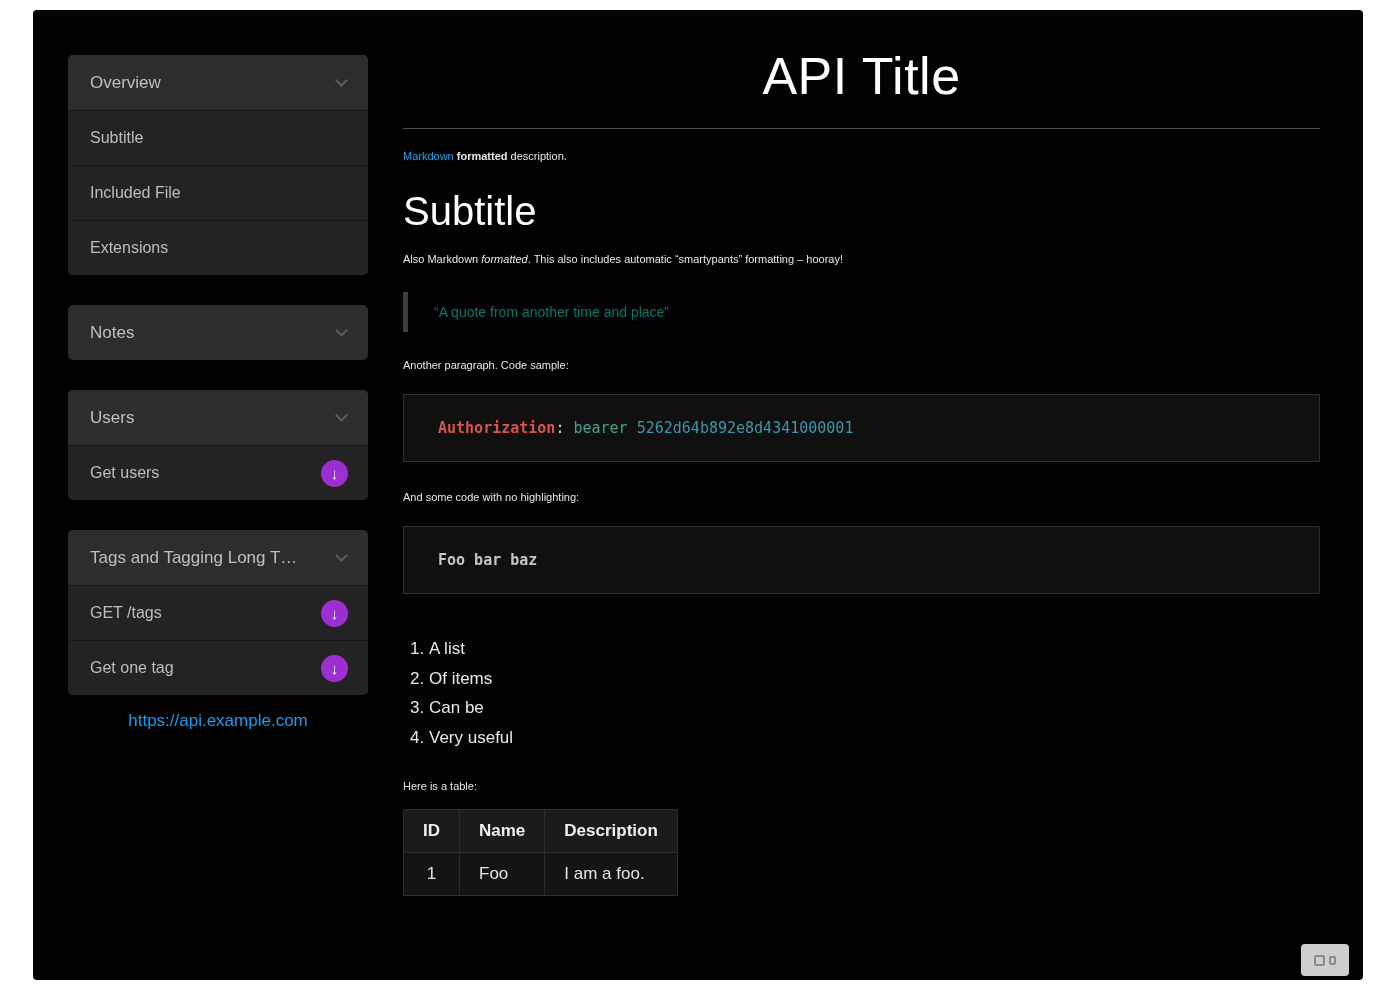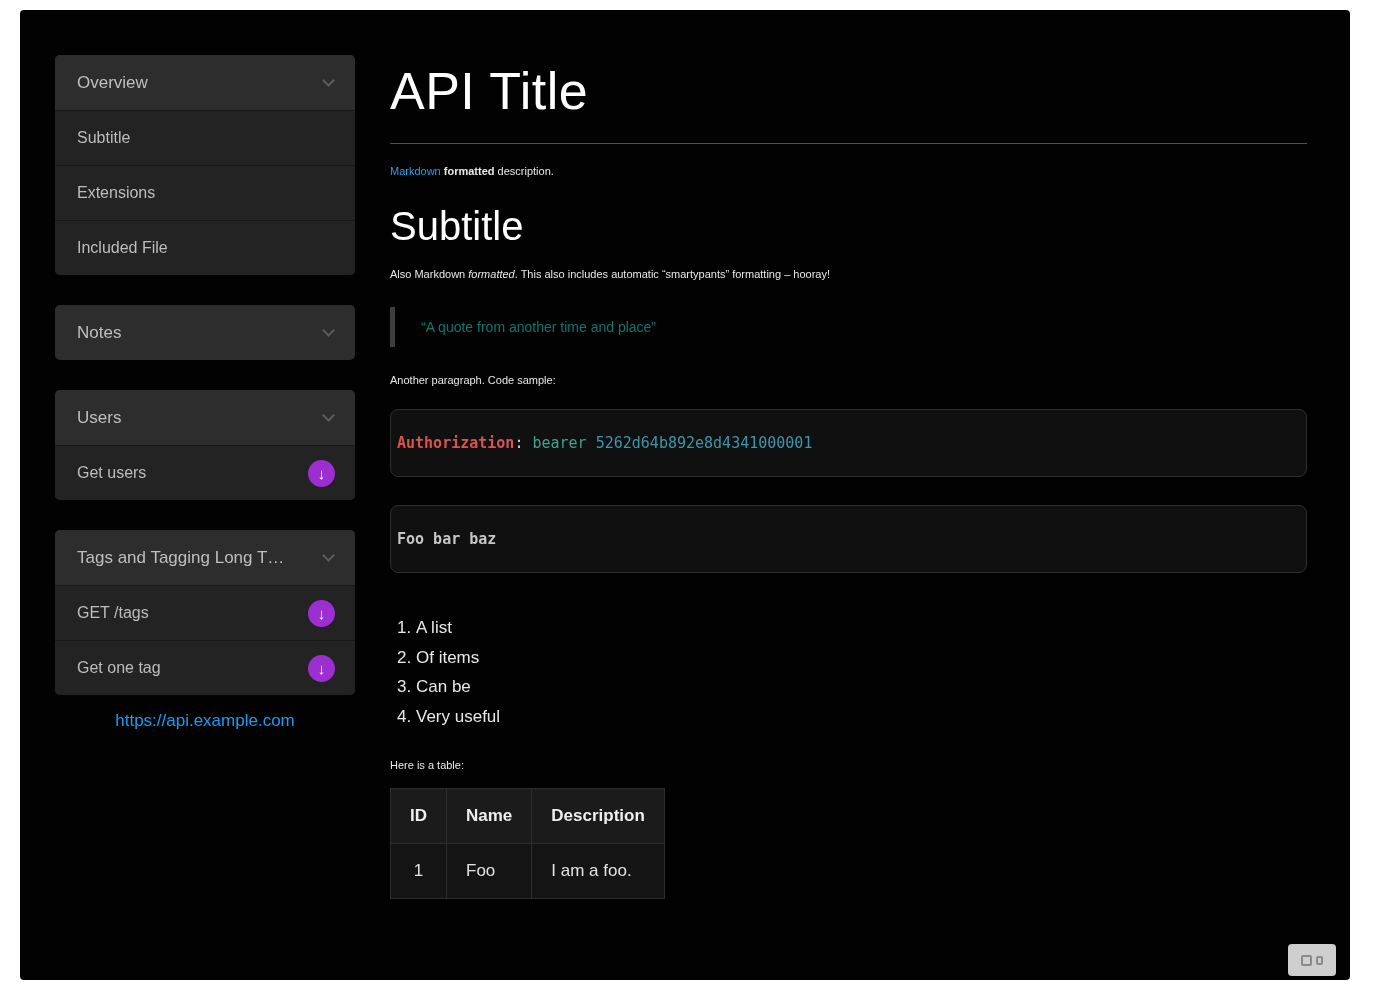--- a/index.html
+++ b/index.html
@@ -1,19 +1,19 @@
 <!DOCTYPE html>
 <html><head>
 <meta charset="utf-8">
 <style>
   * { box-sizing: border-box; margin: 0; padding: 0; }
   html, body { width: 1400px; height: 999px; background: #ffffff; font-family: "Liberation Sans", sans-serif; overflow: hidden; }
 
   .app {
-    position: absolute; left: 20px; top: 10px; width: 1330px; height: 970px;
+    position: absolute; left: 33px; top: 10px; width: 1330px; height: 970px;
     background: #020202; border-radius: 4px; overflow: hidden;
   }
 
   
   .sidebar { position: absolute; left: 35px; top: 45px; width: 300px; display: flex; flex-direction: column; gap: 30px; }
   .nav-group { background: #232323; border-radius: 5px; overflow: hidden; }
   .nav-header {
     height: 55px; display: flex; align-items: center; justify-content: space-between;
     padding: 0 22px; background: #2d2d2d; color: #bfbfbf; font-size: 17px; cursor: pointer;
     white-space: nowrap;
@@ -33,43 +33,43 @@
     display: flex; align-items: center; justify-content: center; flex: 0 0 auto;
   }
   .arrow-down { color: #ffffff; font-size: 15px; font-weight: bold; line-height: 1; }
   .host-link {
     display: block; text-align: center; color: #1e9bf0; font-size: 17px; font-weight: 500;
     text-decoration: none; margin-top: -14px; cursor: pointer;
   }
 
   
   .main { position: absolute; left: 370px; top: 0; width: 917px; padding-top: 30px; color: #e8e8e8; }
-  .main h1 { font-size: 52px; font-weight: 300; color: #ffffff; letter-spacing: 0.5px; margin: 21px 0 22px; }
+  .main h1 { font-size: 52px; font-weight: 300; color: #ffffff; letter-spacing: 0.5px; margin: 6px 0 22px; text-align: center; }
   .main hr { border: none; border-top: 1px solid #4e4e4e; margin: 0 0 20px; }
   .main p { font-size: 11px; line-height: 1.45; margin: 0 0 14px; }
   .main h2 { font-size: 40px; font-weight: 300; color: #ffffff; margin: 24px 0 18px; }
   .link-blue { color: #2b9fe8; text-decoration: none; cursor: pointer; }
   .b { font-weight: bold; }
   blockquote {
     border-left: 5px solid #3d3d3d; margin: 24px 0 26px; padding: 12px 0 12px 26px;
     color: #0f766e; font-size: 14px;
   }
   .codeblock {
-    background: #101010; border: 1px solid #2e2e2e; border-radius: 8px;
-    padding: 24px 6px; margin: 20px 0 28px; font-family: "DejaVu Sans Mono", monospace;
+    background: #101010; border: 1px solid #2e2e2e; border-radius: 0;
+    padding: 24px 34px; margin: 20px 0 28px; font-family: "DejaVu Sans Mono", monospace;
     font-size: 15px; color: #d0d0d0; white-space: pre; overflow: hidden;
   }
   .tok-key { color: #d9534f; font-weight: bold; }
   .tok-plain { color: #d8d8d8; }
   .tok-kw { color: #3fa48f; }
   .tok-val { color: #3e96ab; }
   .codeblock.plain { color: #c6c6c6; font-weight: bold; margin-top: 20px; }
   ol { margin: 40px 0 26px; padding-left: 26px; font-size: 17px; line-height: 1.75; }
   .main table { border-collapse: collapse; margin-top: 4px; font-size: 17px; }
-  .main th, .main td { border: 1px solid #2e2e2e; padding: 17px 19px; text-align: left; }
+  .main th, .main td { border: 1px solid #2e2e2e; padding: 11px 19px; text-align: left; }
   .main th { font-weight: bold; background: #1b1b1b; color: #efefef; }
   .main td { background: #141414; color: #e2e2e2; }
   .c { text-align: center !important; }
 
   
   .corner-box {
     position: absolute; right: 14px; bottom: 4px; width: 48px; height: 32px;
     background: #cfcfcf; border-radius: 4px; display: flex; align-items: center;
     justify-content: center; gap: 4px;
   }
@@ -85,24 +85,24 @@
 
     <div class="nav-group">
       <div class="nav-header">
         <span class="nav-label">Overview</span>
         <span class="chevron"></span>
       </div>
       <div class="nav-item">
         <span>Subtitle</span>
       </div>
       <div class="nav-item">
+        <span>Included File</span>
+      </div>
+      <div class="nav-item">
         <span>Extensions</span>
-      </div>
-      <div class="nav-item">
-        <span>Included File</span>
       </div>
     </div>
 
     <div class="nav-group">
       <div class="nav-header">
         <span class="nav-label">Notes</span>
         <span class="chevron"></span>
       </div>
     </div>
 
@@ -154,20 +154,21 @@
     <p><span>Also Markdown </span><em>formatted</em><span>. This also includes automatic “smartypants” formatting – hooray!</span></p>
 
     <blockquote>
       <span>“A quote from another time and place”</span>
     </blockquote>
 
     <p>Another paragraph. Code sample:</p>
 
     <pre class="codeblock"><span class="tok-key">Authorization</span><span class="tok-plain">: </span><span class="tok-kw">bearer </span><span class="tok-val">5262d64b892e8d4341000001</span></pre>
 
+    <p>And some code with no highlighting:</p>
 
     <pre class="codeblock plain">Foo bar baz</pre>
 
     <ol>
       <li>A list</li>
       <li>Of items</li>
       <li>Can be</li>
       <li>Very useful</li>
     </ol>
 

